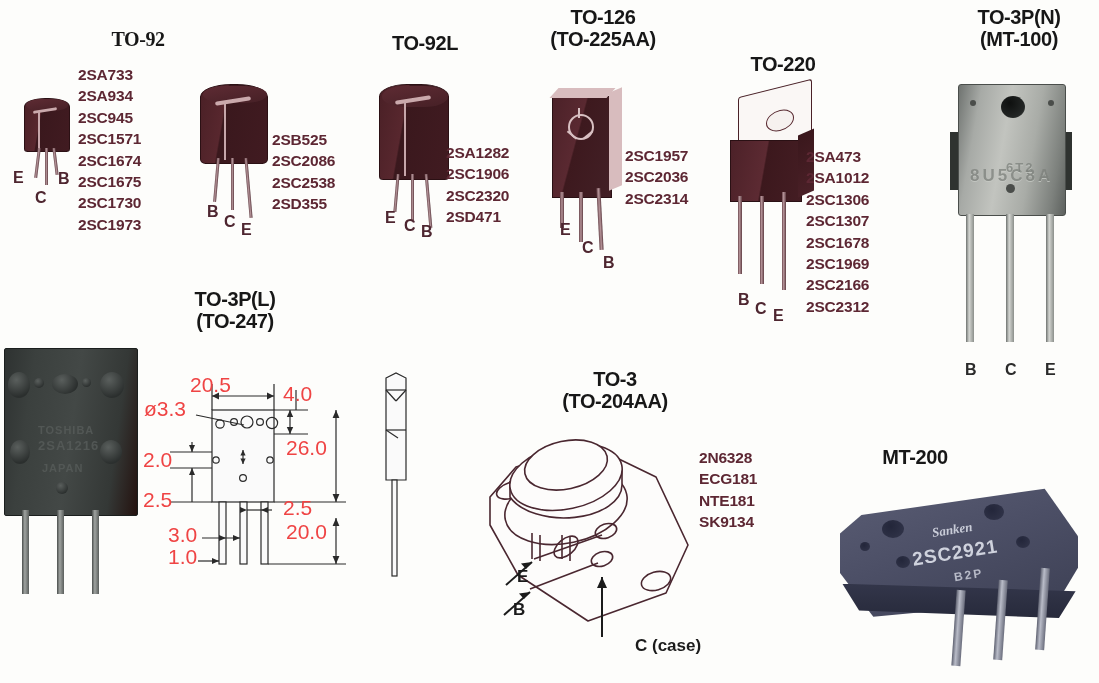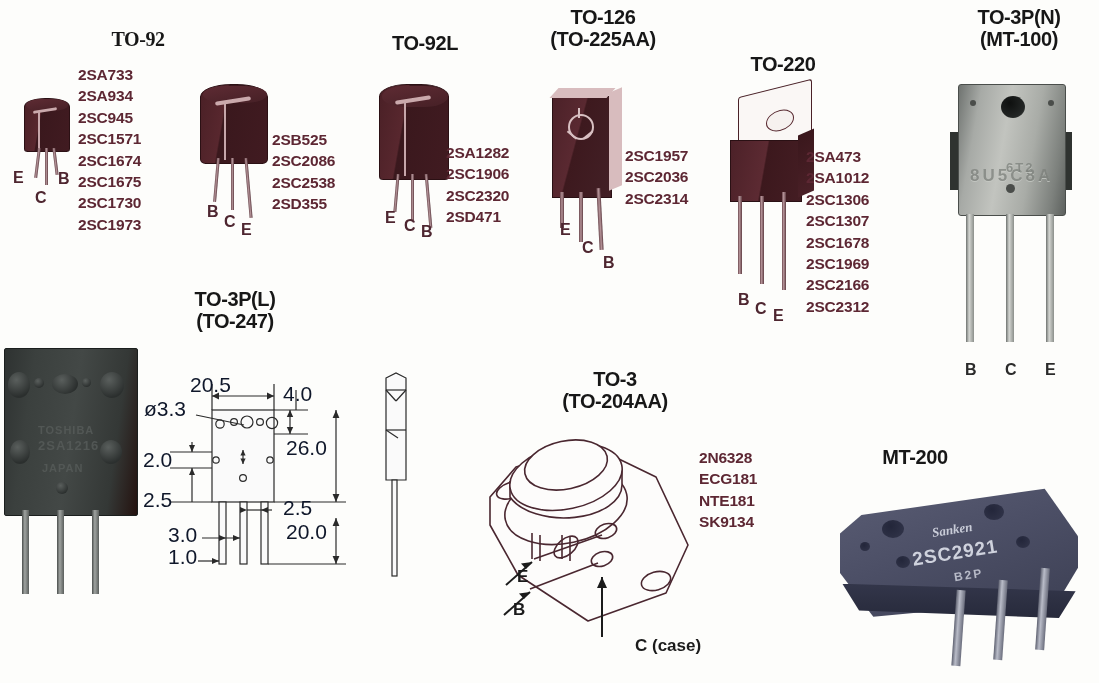--- a/index.html
+++ b/index.html
@@ -37,21 +37,21 @@
   .pinlabel{
     color:#4e2630;
     font-weight:bold;
     font-size:16px;
     line-height:16px;
     white-space:nowrap;
   }
   .pinlabel.dk{color:#2b2b2b;}
 
   .dimtext{
-    color:#0f172a;
+    color:#ef4444;
     font-size:21px;
     line-height:21px;
     white-space:nowrap;
     font-family:"Liberation Sans", sans-serif;
   }
   .calloutlabel{
     color:#1b1b1b;
     font-weight:bold;
     font-size:17px;
     white-space:nowrap;

